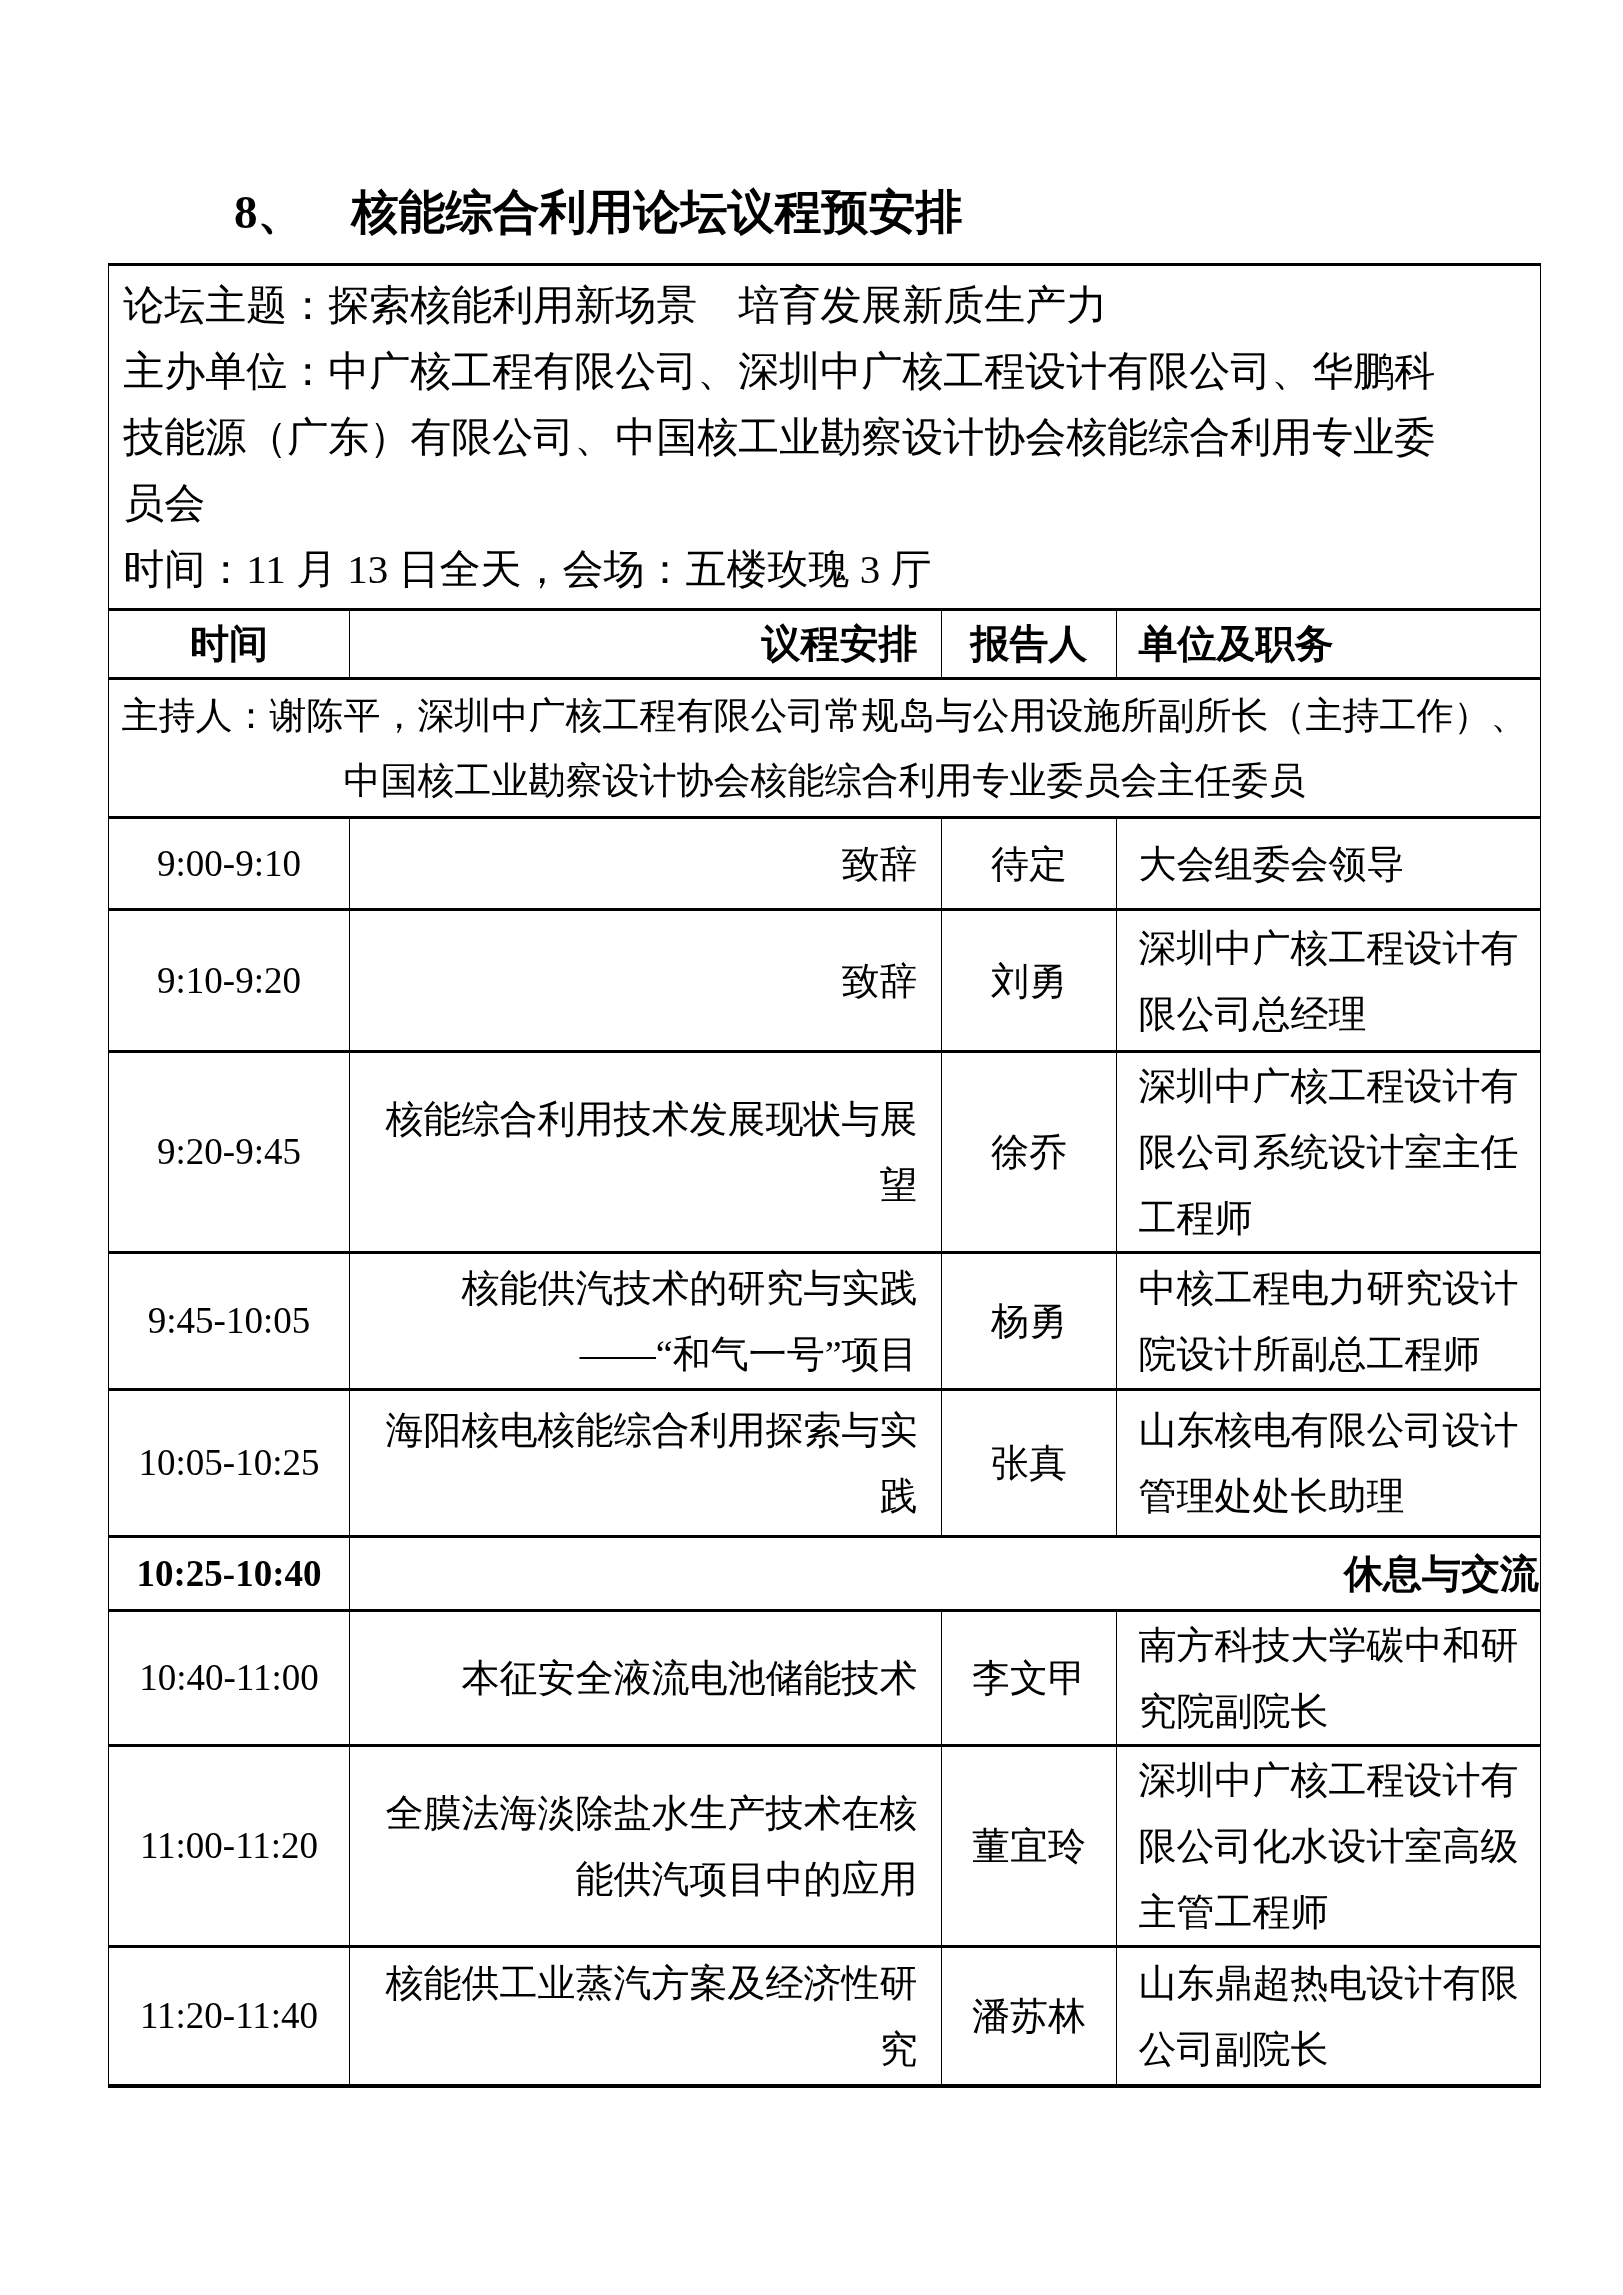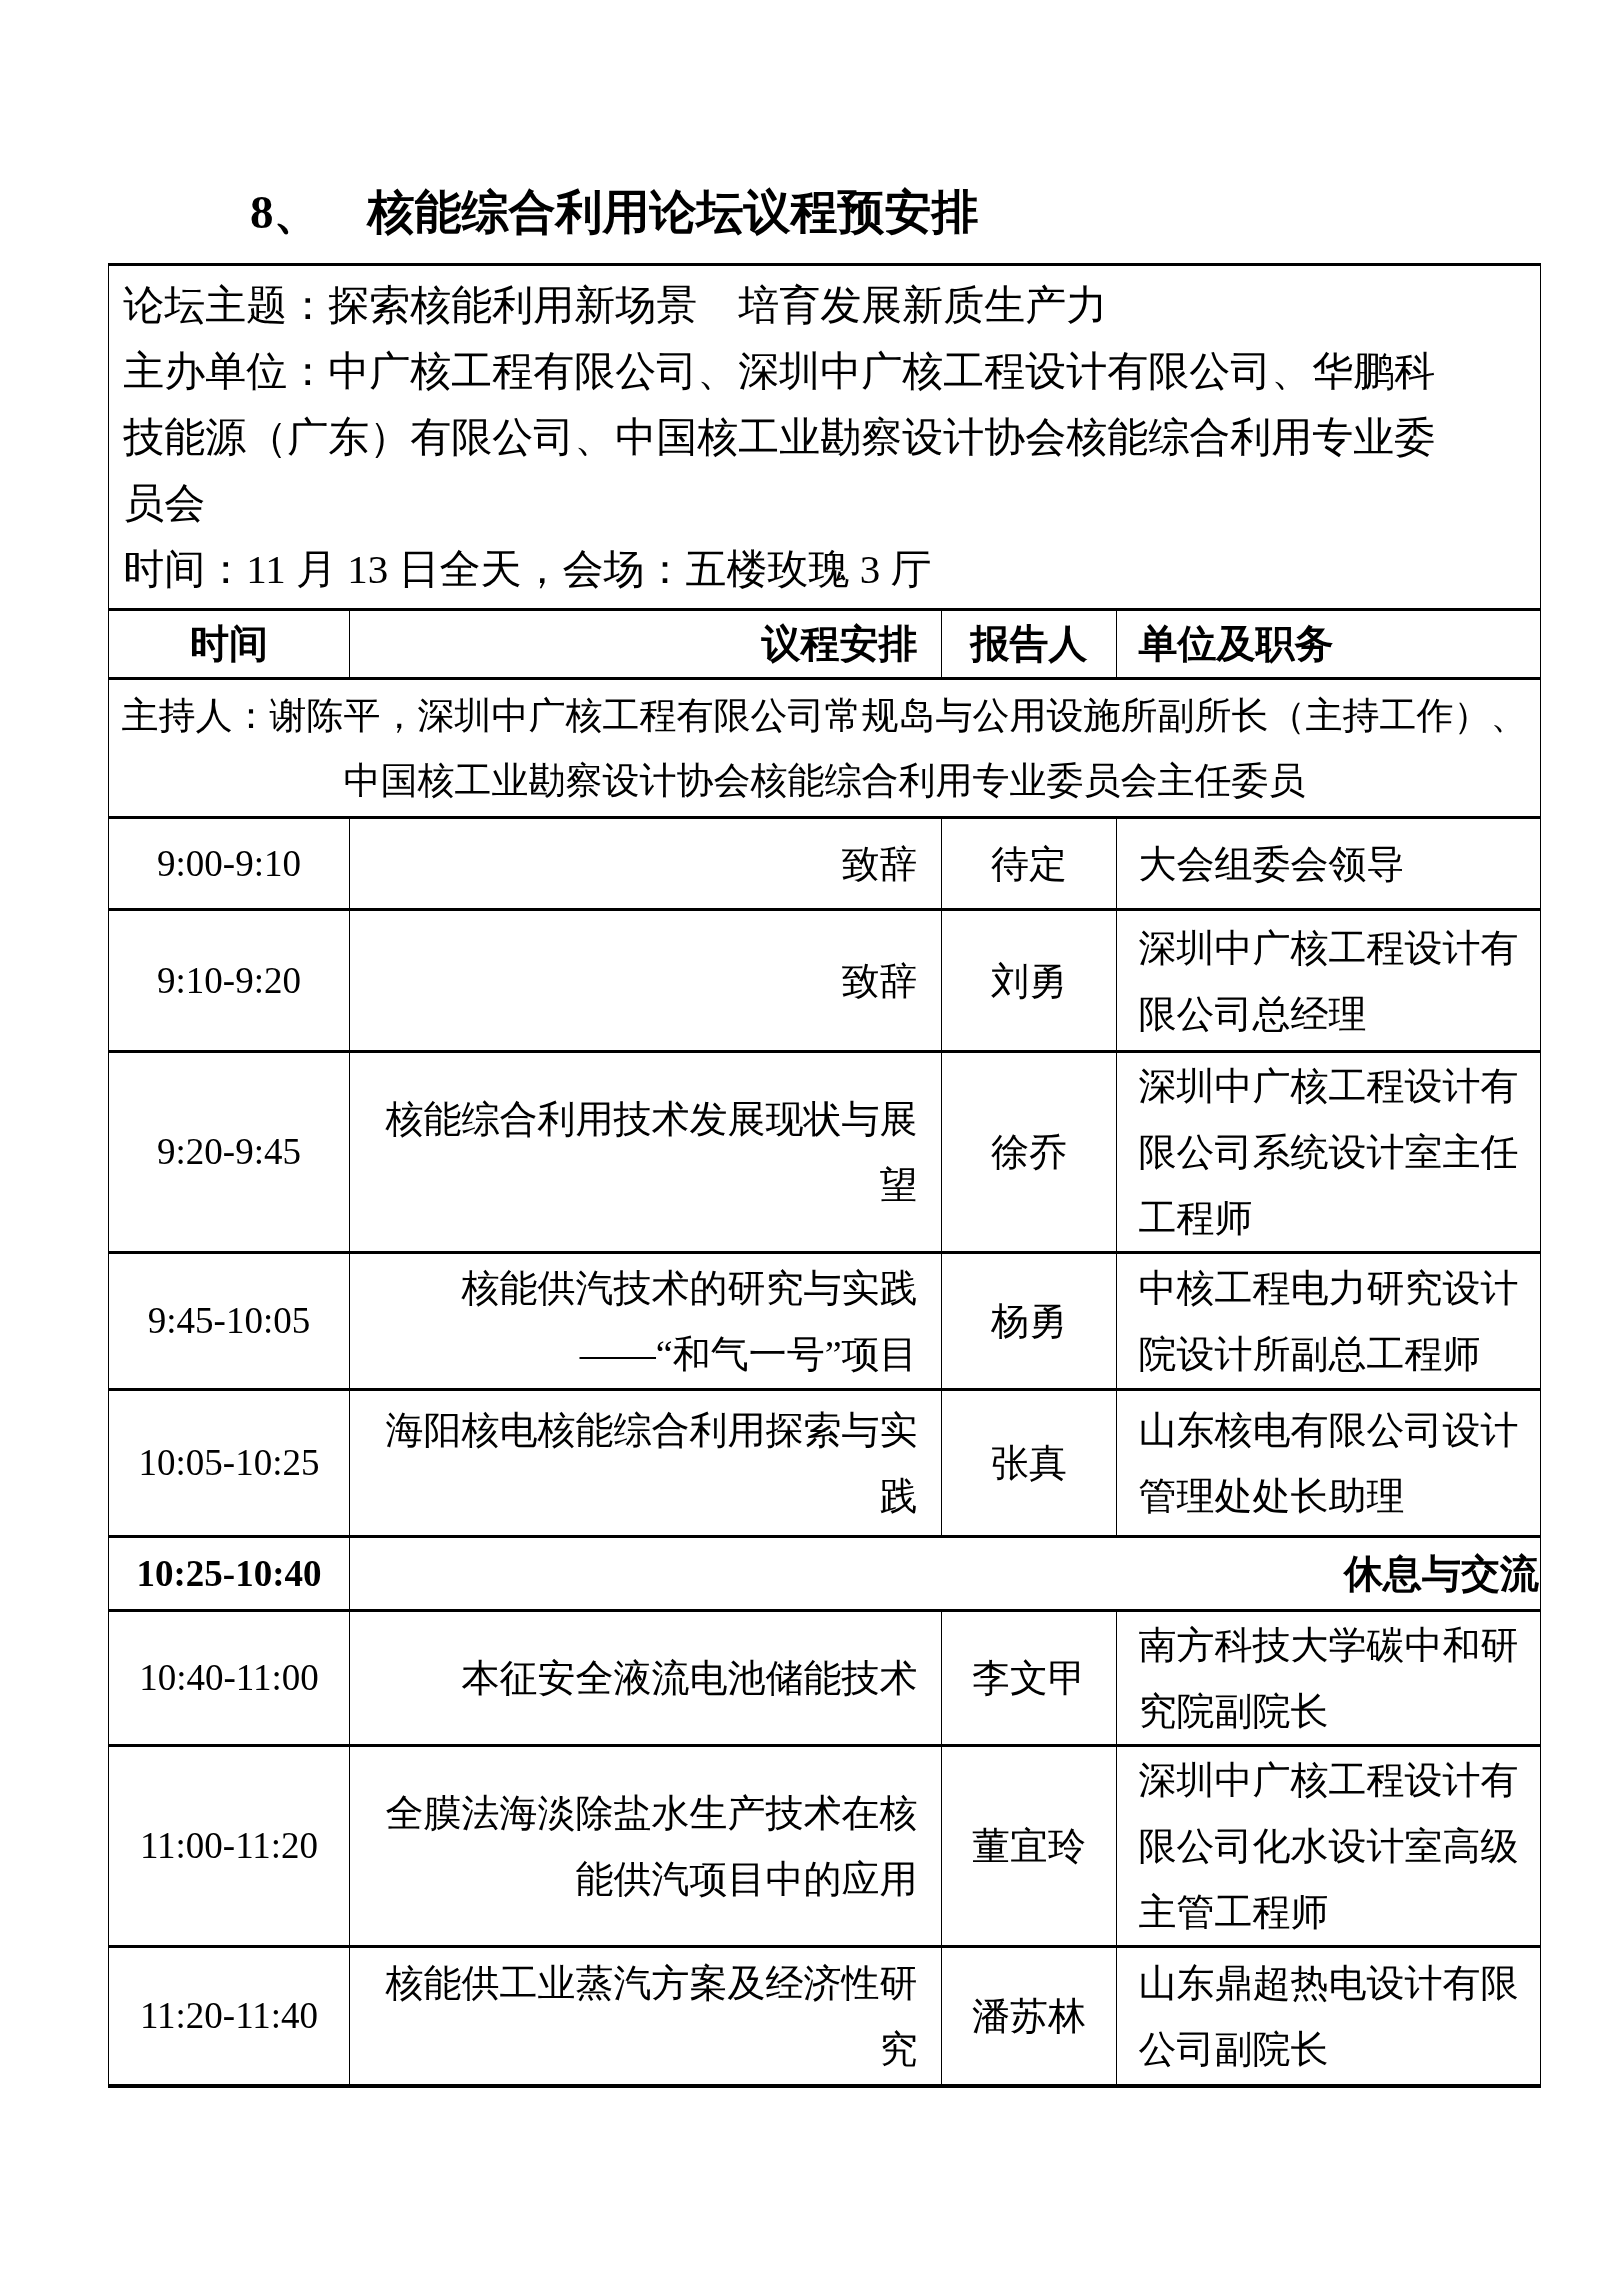--- a/index.html
+++ b/index.html
@@ -7,21 +7,21 @@
     position:relative;
     width:1623px;
     height:2295px;
     background:#ffffff;
     color:#000;
     font-family:"Liberation Serif","DejaVu Serif",serif;
     overflow:hidden;
   }
   .doc-title {
     position:absolute;
-    left:250px;
+    left:234px;
     top:185px;
     font-size:47px;
     font-weight:bold;
     white-space:nowrap;
     line-height:1.15;
   }
   table.agenda {
     position:absolute;
     left:108px;
     top:263px;

